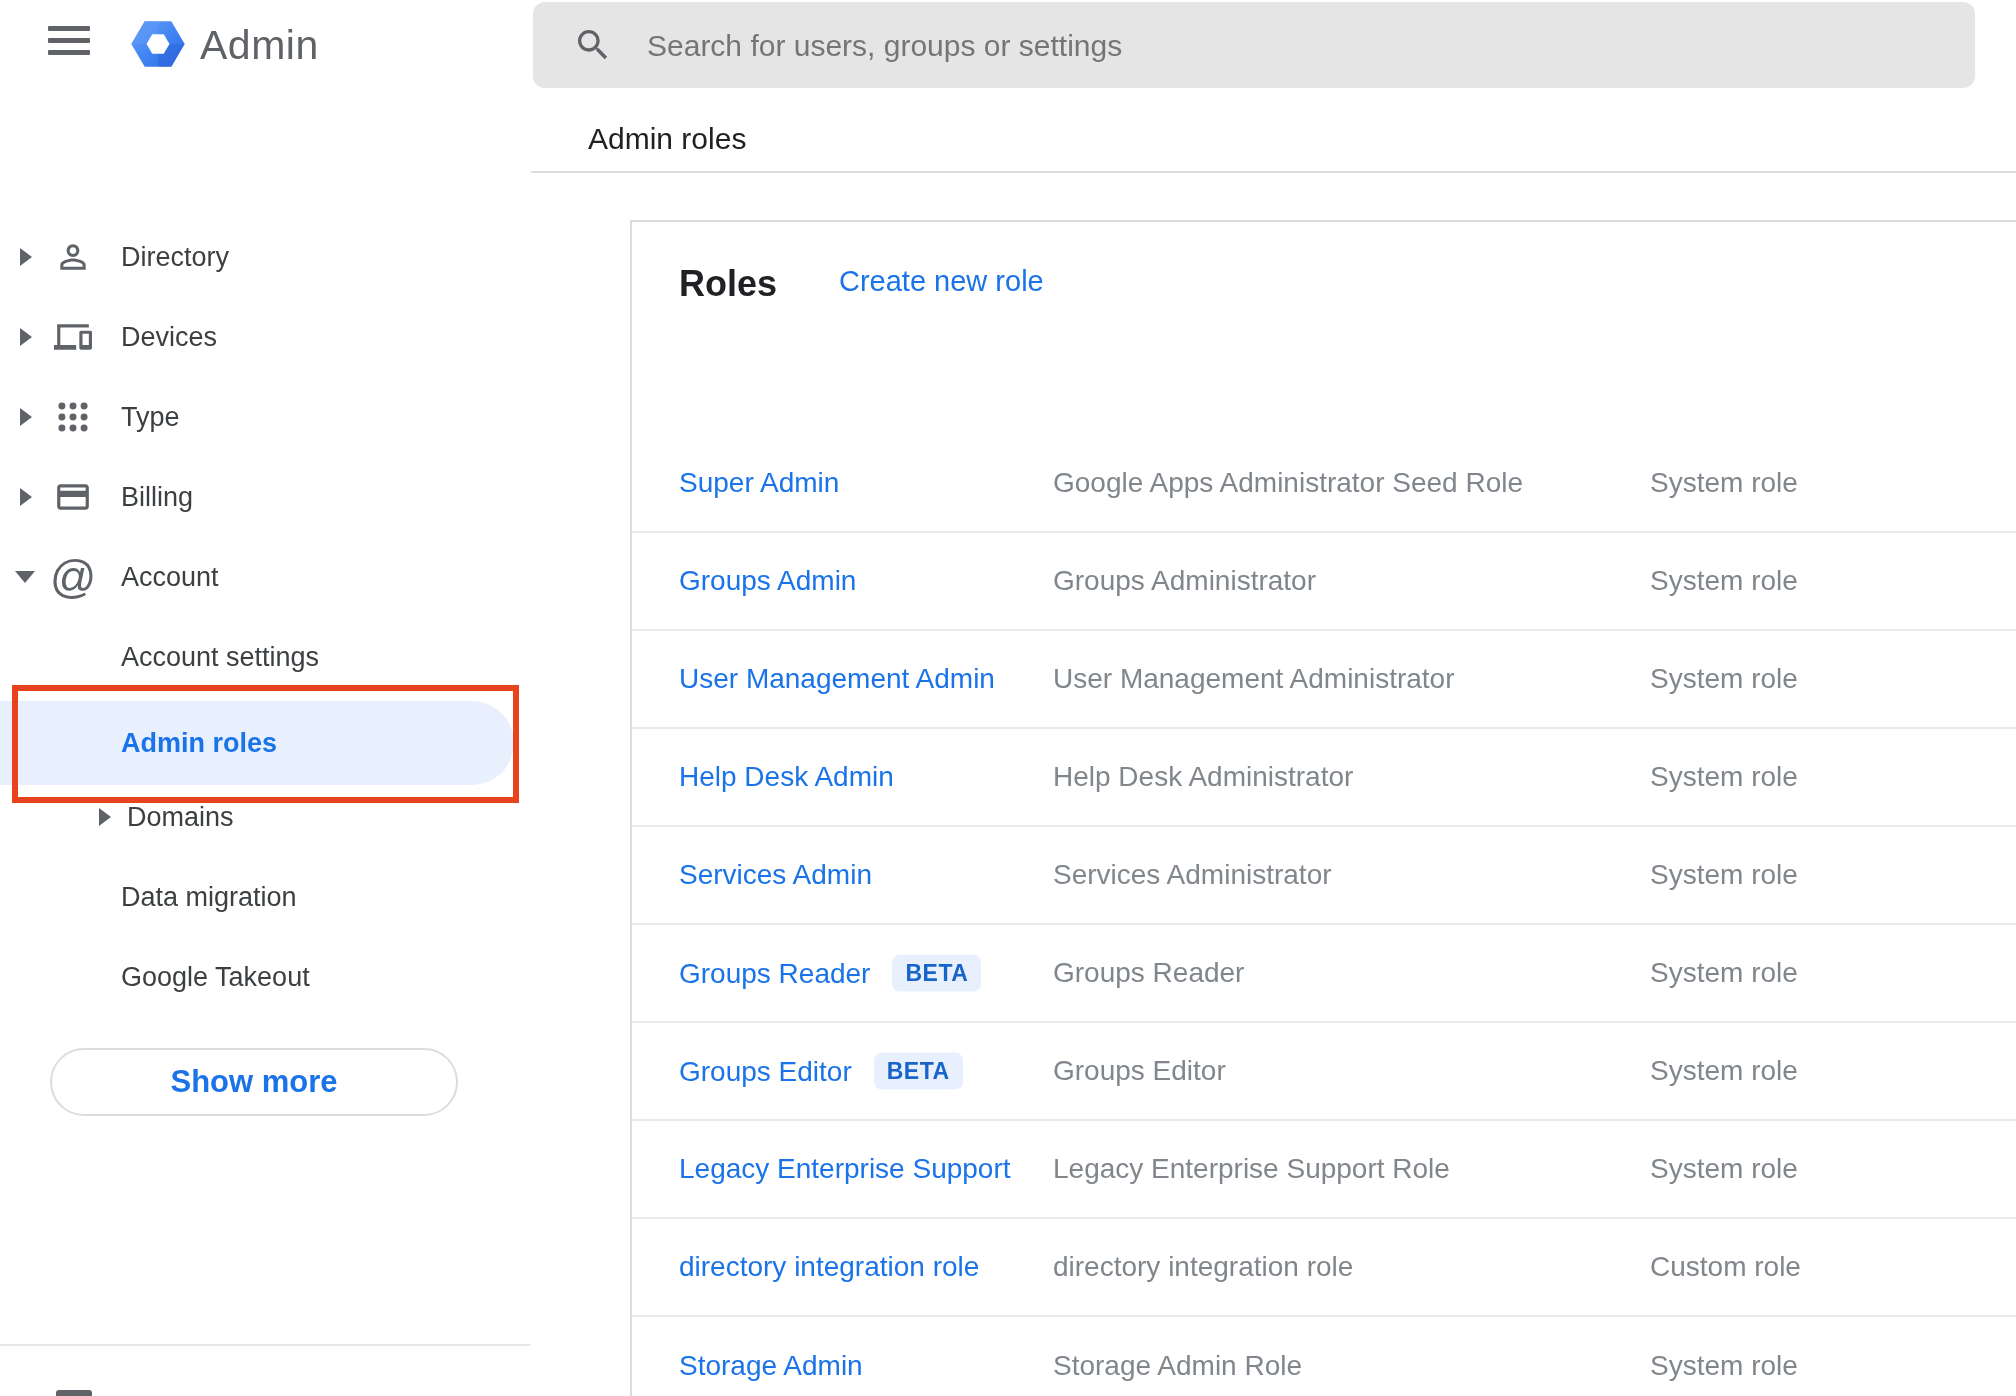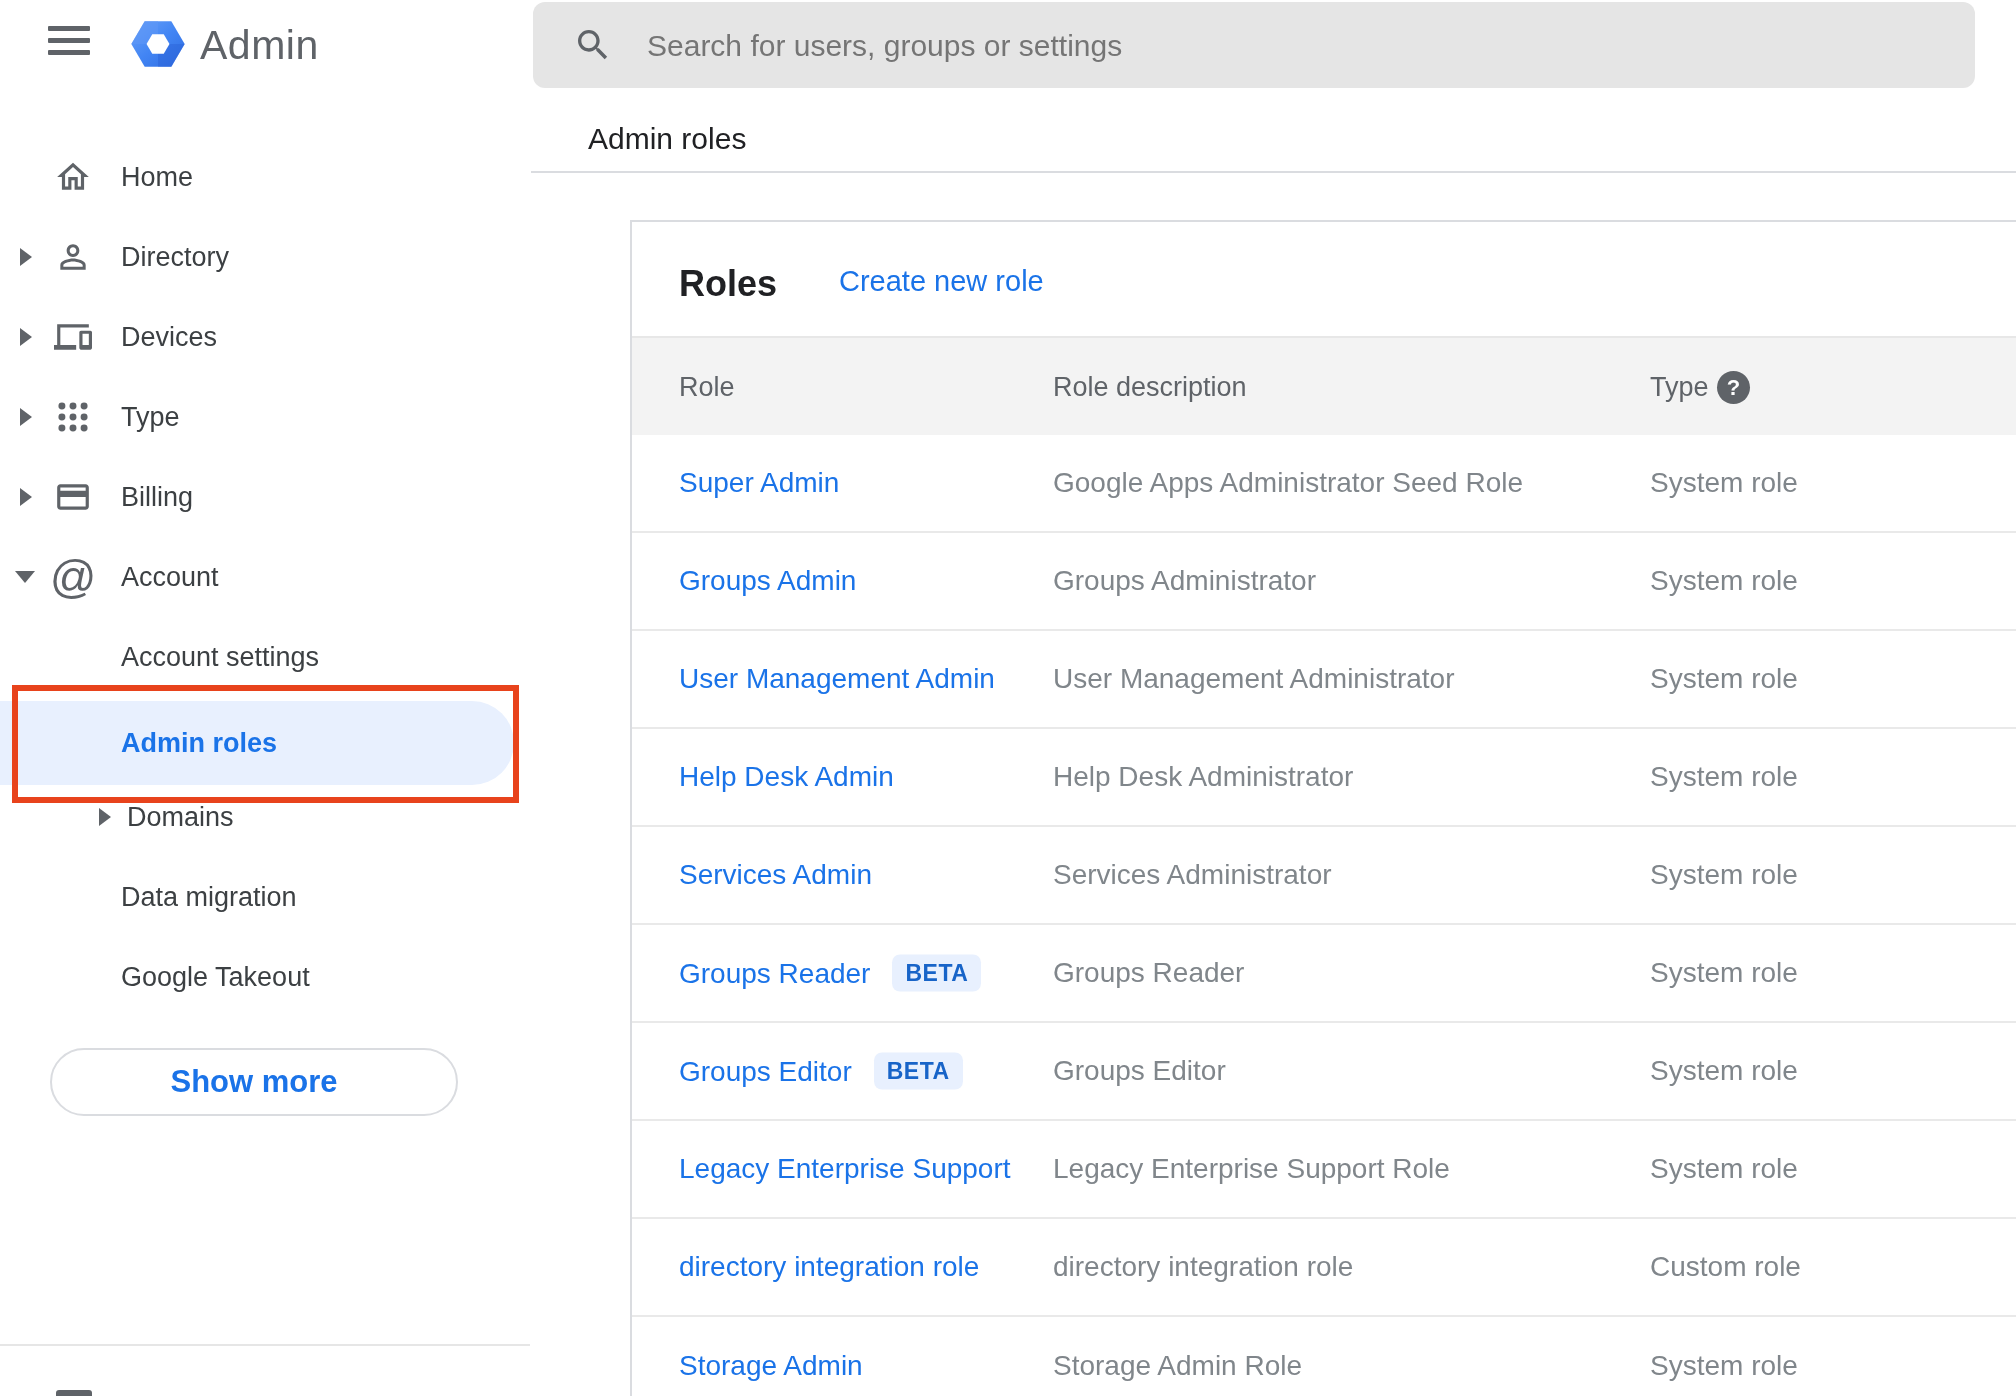--- a/index.html
+++ b/index.html
@@ -87,28 +87,20 @@
         <stop offset="1" stop-color="#2f6ce0"></stop>
       </linearGradient>
     </defs>
     <polygon points="22,12 17,3.5 7,3.5 2,12 7,20.5 17,20.5" fill="url(#hexg)"></polygon>
     <polygon points="2,12 7,3.5 12,3.5 12,12" fill="#5e97f5" opacity="0.55"></polygon>
     <polygon points="12,12 12,20.5 17,20.5 22,12" fill="#2a62d8" opacity="0.45"></polygon>
     <polygon points="16.3,12 14.15,8.3 9.85,8.3 7.7,12 9.85,15.7 14.15,15.7" fill="#ffffff"></polygon>
   </svg>
   <div class="app-title">Admin</div>
 
-  <div class="nav-item" style="top:137px">
-    <span class="nicon">
-      <svg viewBox="0 0 24 24">
-          <path d="M12 5.69l5 4.5V18h-2v-6H9v6H7v-7.81l5-4.5M12 3L2 12h3v8h6v-6h2v6h6v-8h3L12 3z"></path>
-        </svg>
-    </span>
-    <span class="nav-label">Home</span>
-  </div>
 
   <div class="nav-item" style="top:217px">
     <span class="tri-right"></span>
     <span class="nicon">
       <svg viewBox="0 0 24 24">
           <path d="M12 5.9c1.16 0 2.1.94 2.1 2.1s-.94 2.1-2.1 2.1S9.9 9.16 9.9 8s.94-2.1 2.1-2.1m0 9c2.97 0 6.1 1.46 6.1 2.1v1.1H5.9V17c0-.64 3.13-2.1 6.1-2.1M12 4C9.79 4 8 5.79 8 8s1.79 4 4 4 4-1.79 4-4-1.79-4-4-4zm0 9c-2.67 0-8 1.34-8 4v3h16v-3c0-2.66-5.33-4-8-4z"></path>
         </svg>
     </span>
     <span class="nav-label">Directory</span>
   </div>
@@ -200,26 +192,20 @@
 <div class="breadcrumb">Admin roles</div>
 <div class="top-divider"></div>
 
 <div class="card">
 
   <div class="card-header">
     <span class="section-title">Roles</span>
     <a class="create-link">Create new role</a>
   </div>
 
-  <div class="thead">
-    <span class="th col1">Role</span>
-    <span class="th col2">Role description</span>
-    <span class="th col3">Type</span>
-    <span class="help-circle">?</span>
-  </div>
 
   <div class="trow" style="top:213px">
     <span class="cell role-link col1">Super Admin</span>
     <span class="cell desc col2">Google Apps Administrator Seed Role</span>
     <span class="cell rtype col3">System role</span>
   </div>
   <div class="trow" style="top:311px">
     <span class="cell role-link col1">Groups Admin</span>
     <span class="cell desc col2">Groups Administrator</span>
     <span class="cell rtype col3">System role</span>

